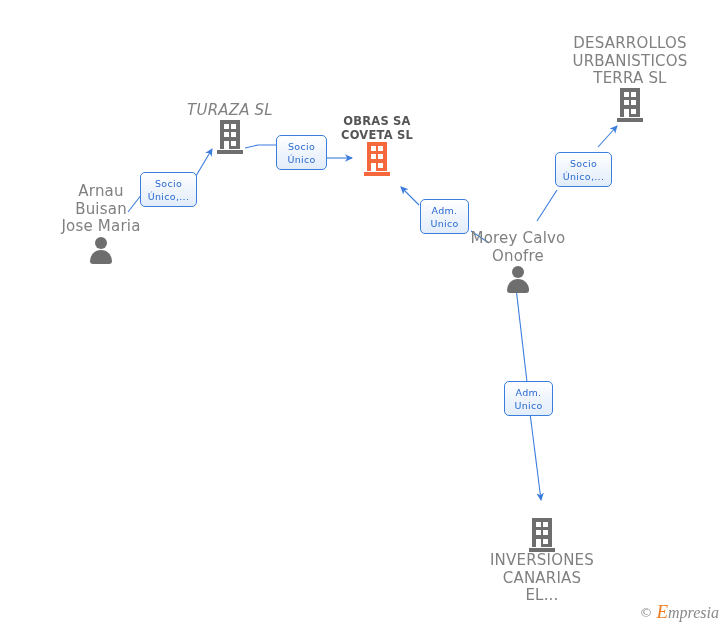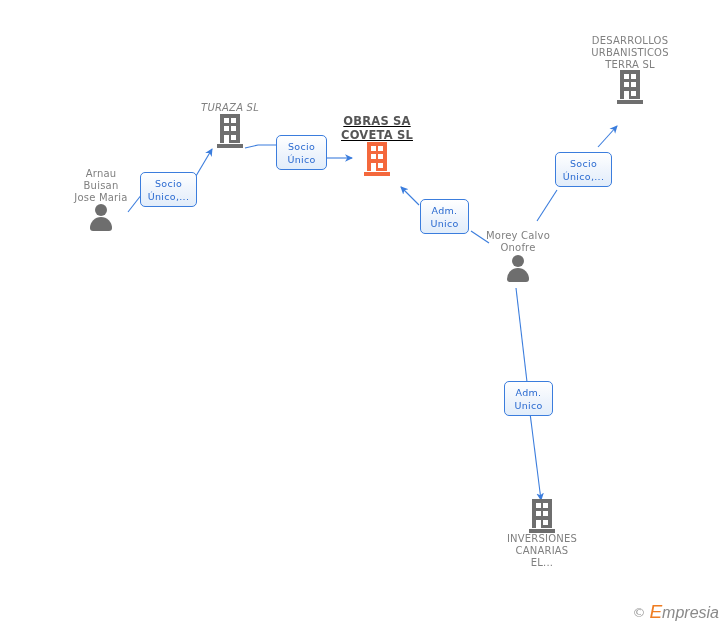--- a/index.html
+++ b/index.html
@@ -28,21 +28,21 @@
 
   
   .node {
     position: absolute;
     width: 130px;
     margin-left: -65px;
     text-align: center;
     line-height: 1.18;
   }
   .node .caption {
-    font-size: 10px;
+    font-size: 15px;
     color: #808080;
     letter-spacing: .2px;
     white-space: pre-line;
   }
   .node.focus .caption {
     color: #555555;
     font-weight: bold;
     font-size: 11.5px;
   }
   .node .glyph {
@@ -140,21 +140,21 @@
     align-items: center;
     gap: 4px;
     font-size: 15px;
     color: #8a8a8a;
   }
   #watermark .copy {
     font-size: 13px;
     color: #9a9a9a;
   }
   #watermark .brand {
-    font-family: Liberation Sans, sans-serif;
+    font-family: Liberation Serif, serif;
     font-style: italic;
     font-size: 16px;
     color: #8a8a8a;
   }
   #watermark .brand .cap {
     color: #ef7d22;
     font-size: 19px;
   }
 </style>
 </head>
@@ -188,21 +188,21 @@
       <path d="M537,221 L557,190" stroke="#3b7ddd" stroke-width="1.1" fill="none"></path>
       <path d="M598,147 L617,126" stroke="#3b7ddd" stroke-width="1.1" fill="none" marker-end="url(#ah)"></path>
     </g>
 
     <g>
       <path d="M516,288 L527,382" stroke="#3b7ddd" stroke-width="1.1" fill="none"></path>
       <path d="M530,413 L541,500" stroke="#3b7ddd" stroke-width="1.1" fill="none" marker-end="url(#ah)"></path>
     </g>
   </svg>
 
-  <div class="node above" style="left:101px; top:166px;">
+  <div class="node above" style="left:101px; top:181px;">
     <div class="caption">Arnau
 Buisan
 Jose Maria</div>
     <div class="glyph per">
       <span class="head"></span>
         <span class="torso"></span>
     </div>
   </div>
 
   <div class="node above" style="left:230px; top:100px;font-style:italic;">
@@ -212,21 +212,21 @@
       <i style="left:7px;  top:4px;"></i>
         <i style="left:14px; top:4px;"></i>
       <i style="left:7px;  top:12px;"></i>
         <i style="left:14px; top:12px;"></i>
       <i style="left:14px; top:21px;"></i>
       <span class="door"></span>
       <span class="base"></span>
     </div>
   </div>
 
-  <div class="node above focus" style="left:377px; top:113px;text-decoration:underline;">
+  <div class="node above focus" style="left:377px; top:113px;">
     <div class="caption">OBRAS SA
 COVETA SL</div>
     <div class="glyph bld" style="color:#f4683c;">
       <span class="body"></span>
       <i style="left:7px;  top:4px;"></i>
         <i style="left:14px; top:4px;"></i>
       <i style="left:7px;  top:12px;"></i>
         <i style="left:14px; top:12px;"></i>
       <i style="left:14px; top:21px;"></i>
       <span class="door"></span>
@@ -252,21 +252,21 @@
       <i style="left:7px;  top:4px;"></i>
         <i style="left:14px; top:4px;"></i>
       <i style="left:7px;  top:12px;"></i>
         <i style="left:14px; top:12px;"></i>
       <i style="left:14px; top:21px;"></i>
       <span class="door"></span>
       <span class="base"></span>
     </div>
   </div>
 
-  <div class="node below" style="left:542px; top:496px;">
+  <div class="node below" style="left:542px; top:515px;">
     <div class="glyph bld" style="color:#6e6e6e;">
       <span class="body"></span>
       <i style="left:7px;  top:4px;"></i>
         <i style="left:14px; top:4px;"></i>
       <i style="left:7px;  top:12px;"></i>
         <i style="left:14px; top:12px;"></i>
       <i style="left:14px; top:21px;"></i>
       <span class="door"></span>
       <span class="base"></span>
     </div>

